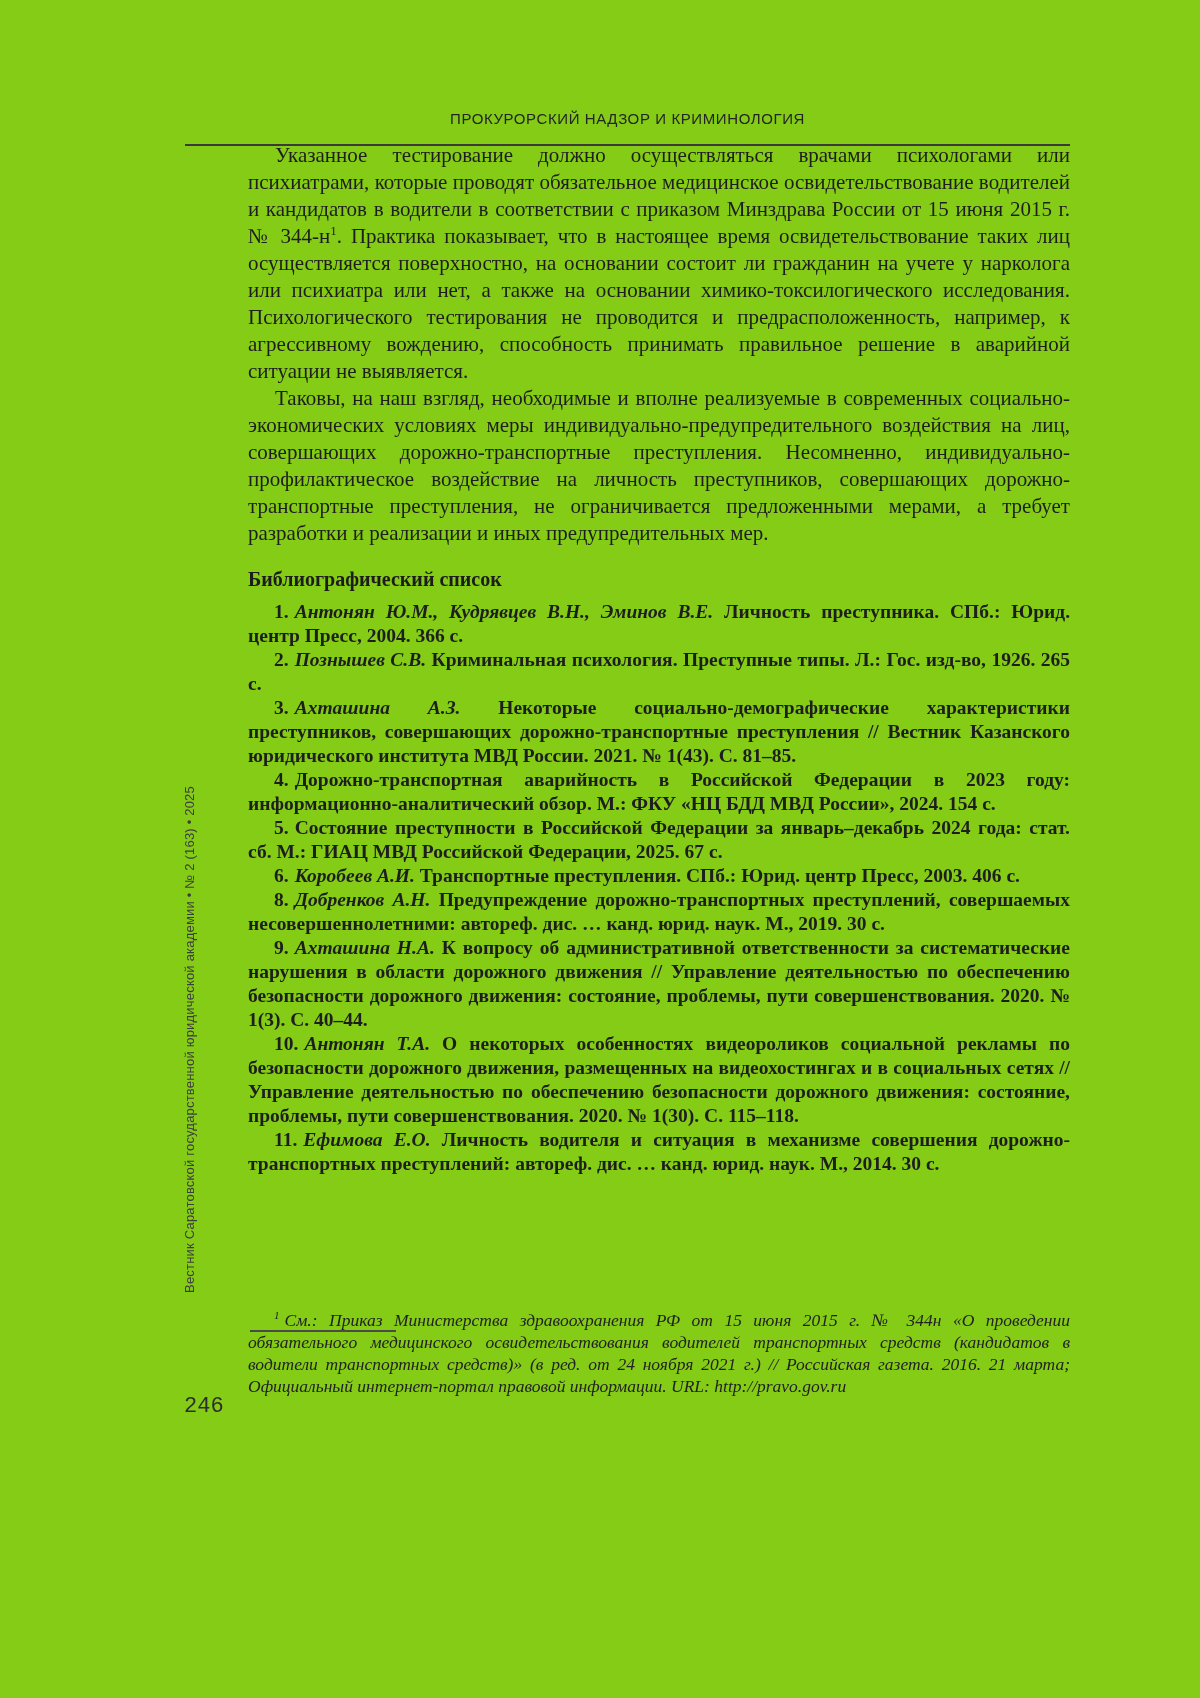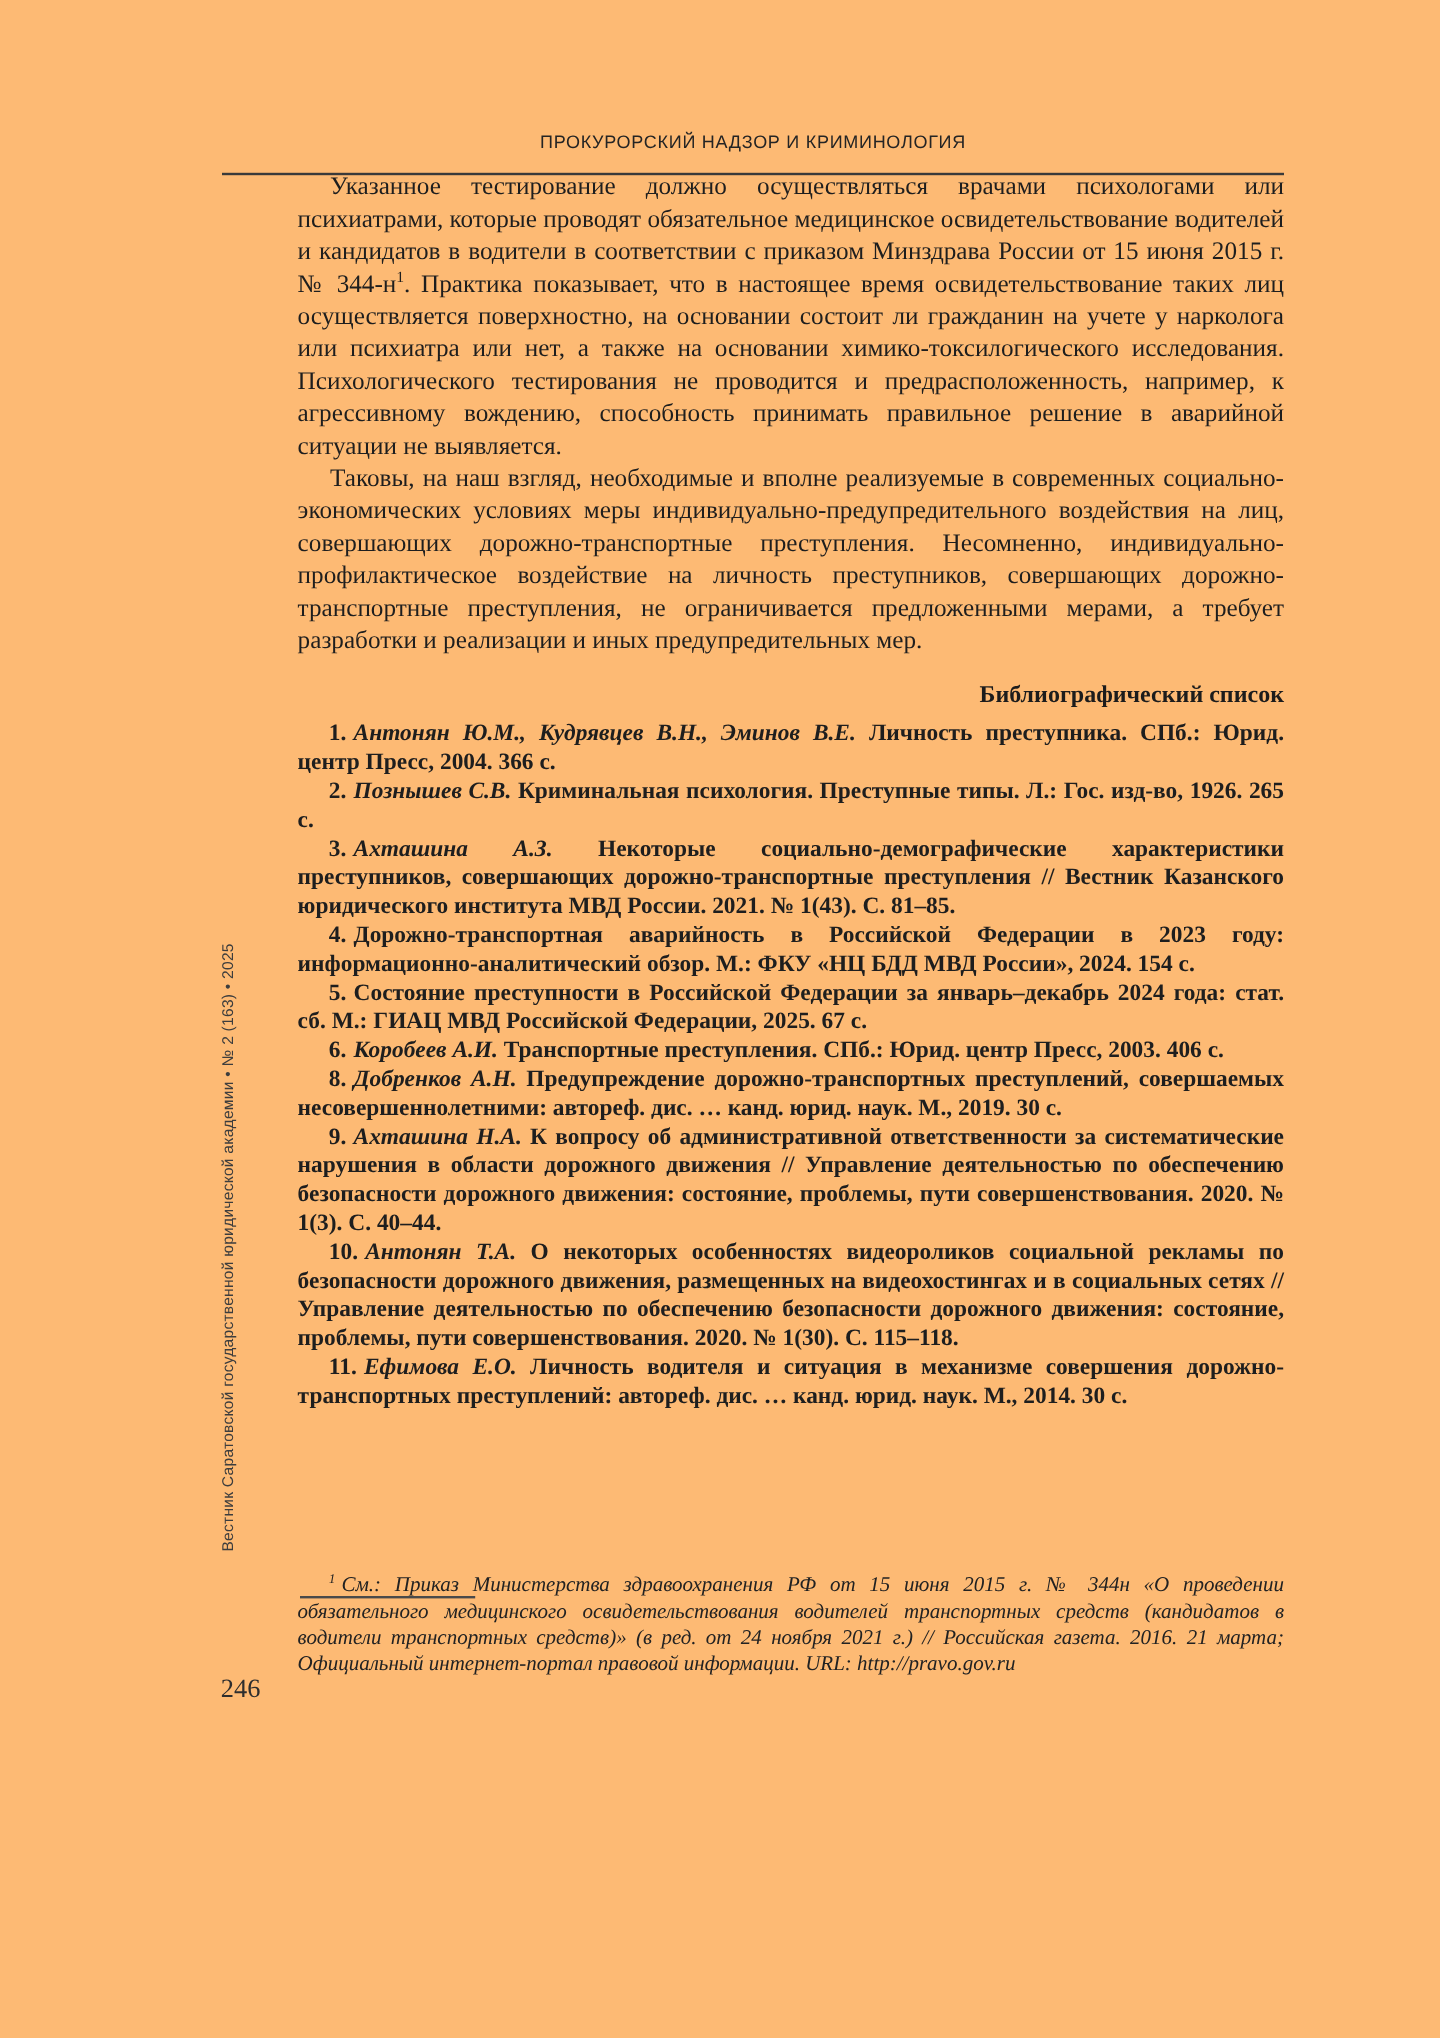--- a/index.html
+++ b/index.html
@@ -1,20 +1,20 @@
 <!DOCTYPE html>
 <html lang="ru"><head>
 <meta charset="utf-8">
 <style>
   html, body { margin: 0; padding: 0; background: #ffffff; }
   .page {
     position: relative;
     width: 1200px;
     height: 1698px;
-    background: #fdba74;
+    background: #84cc16;
     font-family: "Liberation Serif", serif;
     color: #1e1e1e;
     overflow: hidden;
   }
   
   .running-head {
     position: absolute;
     top: 110px;
     left: 185px;
     width: 885px;
@@ -45,21 +45,21 @@
     font-size: 21px;
     line-height: 27px;
     text-indent: 27px;
   }
   .content sup.fn-ref {
     font-size: 13px;
     line-height: 0;
   }
   .bib-heading {
     margin: 21px 0 9px 0;
-    text-align: right;
+    text-align: left;
     font-size: 20px;
     font-weight: bold;
     color: #1c1c1c;
   }
   .ref {
     margin: 0;
     font-size: 19.5px;
     line-height: 24px;
     text-indent: 26px;
     text-align: justify;
@@ -105,21 +105,21 @@
     font-size: 13px;
     letter-spacing: 0.2px;
     color: #3d3d3d;
     white-space: nowrap;
     text-align: center;
   }
   .page-number {
     position: absolute;
     left: 184px;
     top: 1394px;
-    font-family: Liberation Serif, serif;
+    font-family: Liberation Mono, monospace;
     font-size: 22px;
     color: #2e2e2e;
   }
 </style>
 </head>
 <body>
 
 <div class="page">
 
   <div class="running-head">ПРОКУРОРСКИЙ НАДЗОР И КРИМИНОЛОГИЯ</div>

